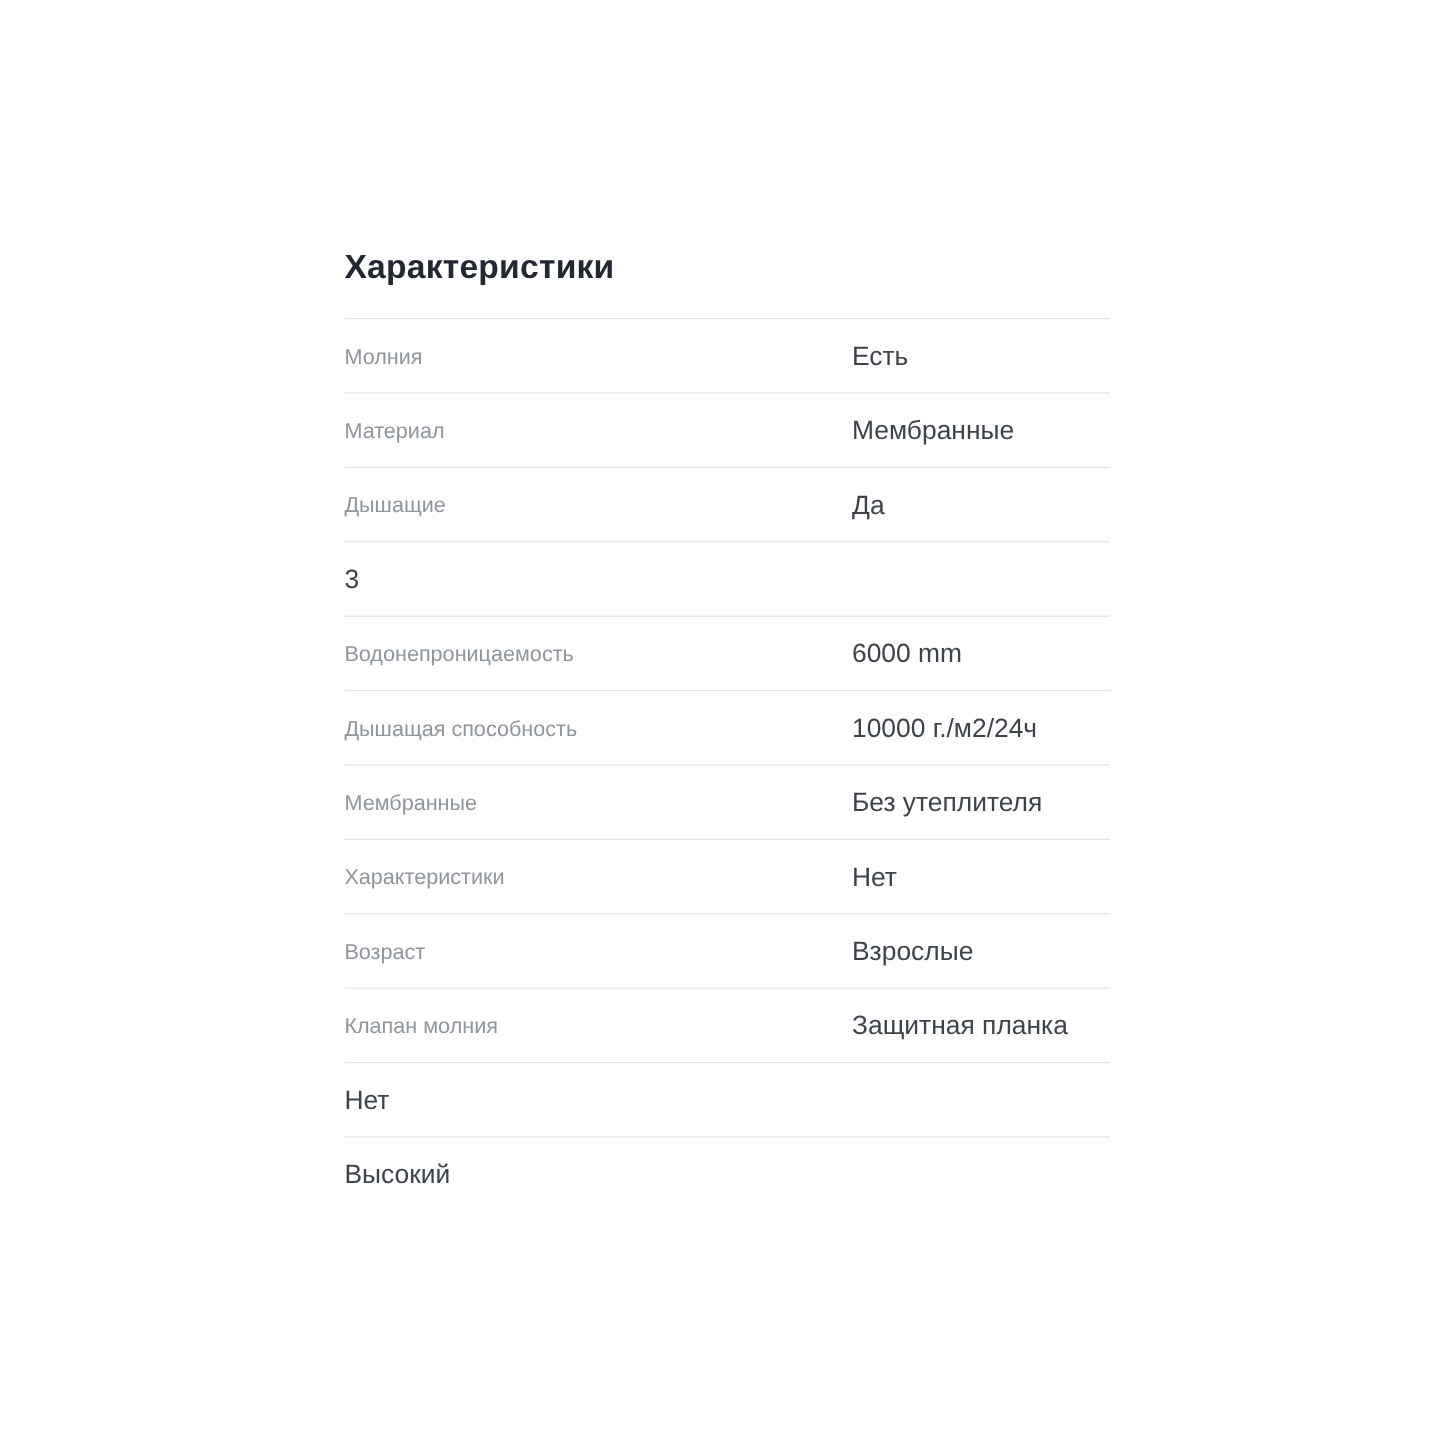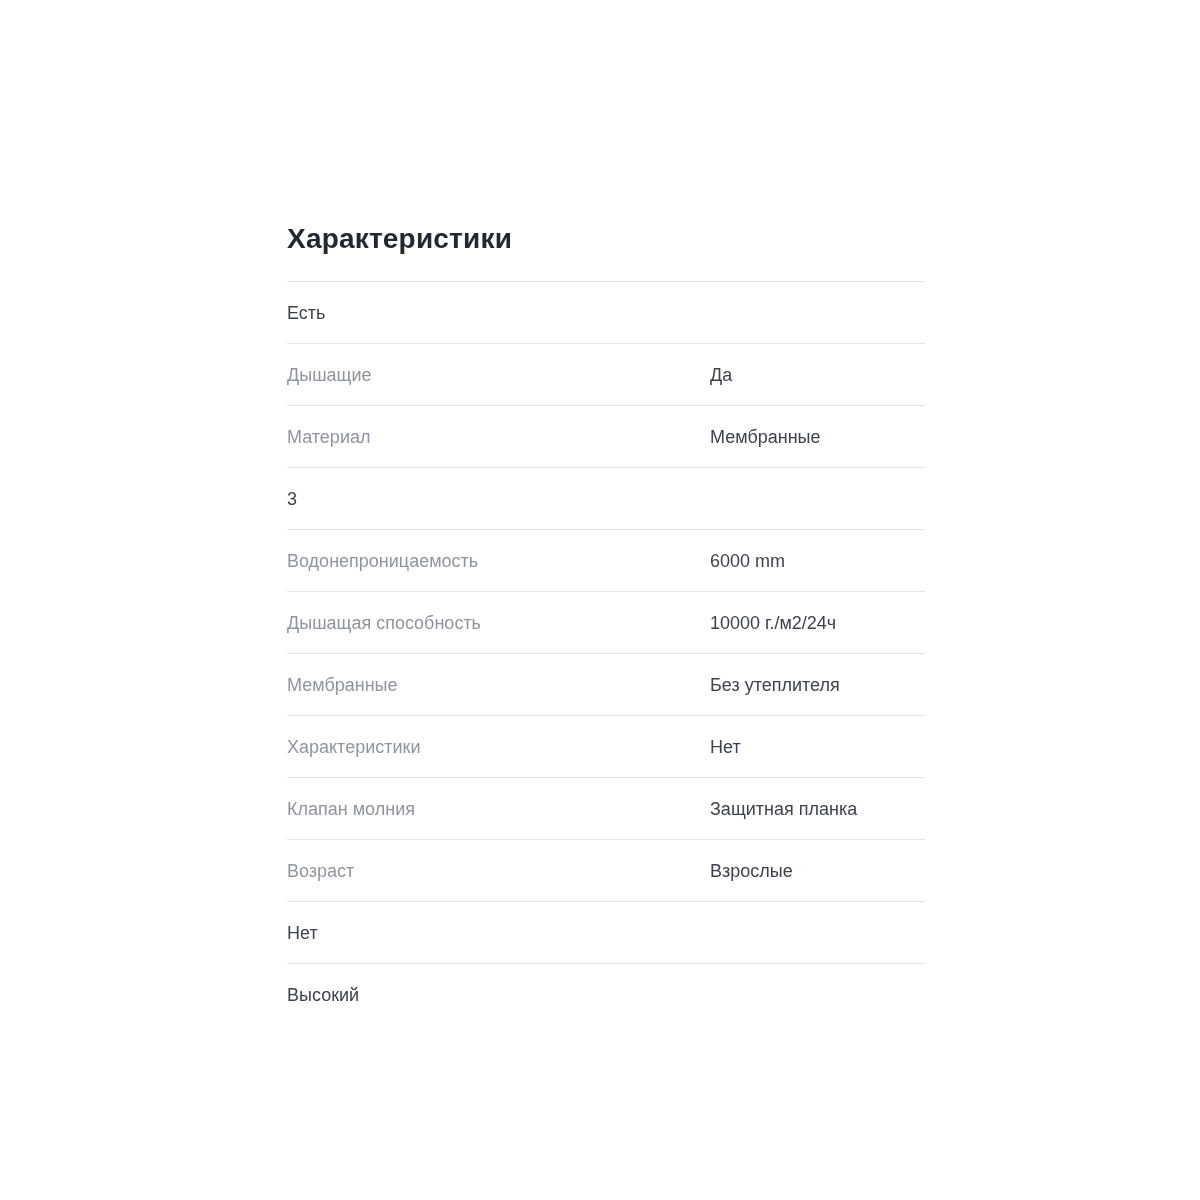--- a/index.html
+++ b/index.html
@@ -10,21 +10,21 @@
   .page {
     position: relative;
     width: 1200px;
     height: 1200px;
     background: #ffffff;
     overflow: hidden;
   }
   .specs-section {
     position: absolute;
     left: 287px;
-    top: 222px;
+    top: 206px;
     width: 638px;
   }
   .specs-title {
     font-size: 28px;
     font-weight: 700;
     color: #222831;
     line-height: 34px;
     margin-bottom: 25px;
     letter-spacing: 0.2px;
   }
@@ -39,43 +39,44 @@
   }
   .spec-label {
     flex: 0 0 423px;
     font-size: 18px;
     color: #8f959c;
     line-height: 24px;
     padding-right: 20px;
   }
   .spec-value {
     flex: 1 1 auto;
-    font-size: 18px;
+    font-size: 22px;
     color: #3d434c;
     line-height: 24px;
   }
 </style>
 </head>
 <body>
 
 <div class="page">
   <div class="specs-section">
     <h2 class="specs-title">Характеристики</h2>
 
     <div class="specs-table">
       <div class="spec-row">
+        <div class="spec-label">Молния</div>
         <div class="spec-value">Есть</div>
+      </div>
+      <div class="spec-row">
+        <div class="spec-label">Материал</div>
+        <div class="spec-value">Мембранные</div>
       </div>
       <div class="spec-row">
         <div class="spec-label">Дышащие</div>
         <div class="spec-value">Да</div>
-      </div>
-      <div class="spec-row">
-        <div class="spec-label">Материал</div>
-        <div class="spec-value">Мембранные</div>
       </div>
       <div class="spec-row">
         <div class="spec-value">3</div>
       </div>
       <div class="spec-row">
         <div class="spec-label">Водонепроницаемость</div>
         <div class="spec-value">6000 mm</div>
       </div>
       <div class="spec-row">
         <div class="spec-label">Дышащая способность</div>
@@ -83,26 +84,26 @@
       </div>
       <div class="spec-row">
         <div class="spec-label">Мембранные</div>
         <div class="spec-value">Без утеплителя</div>
       </div>
       <div class="spec-row">
         <div class="spec-label">Характеристики</div>
         <div class="spec-value">Нет</div>
       </div>
       <div class="spec-row">
+        <div class="spec-label">Возраст</div>
+        <div class="spec-value">Взрослые</div>
+      </div>
+      <div class="spec-row">
         <div class="spec-label">Клапан молния</div>
         <div class="spec-value">Защитная планка</div>
-      </div>
-      <div class="spec-row">
-        <div class="spec-label">Возраст</div>
-        <div class="spec-value">Взрослые</div>
       </div>
       <div class="spec-row">
         <div class="spec-value">Нет</div>
       </div>
       <div class="spec-row">
         <div class="spec-value">Высокий</div>
       </div>
     </div>
   </div>
 </div>

